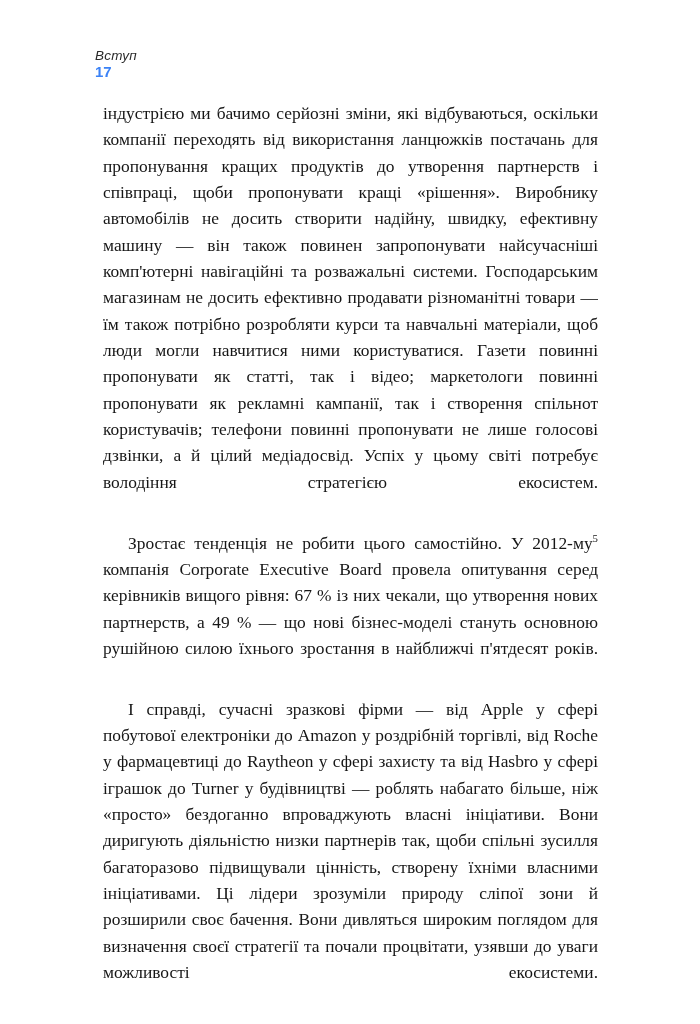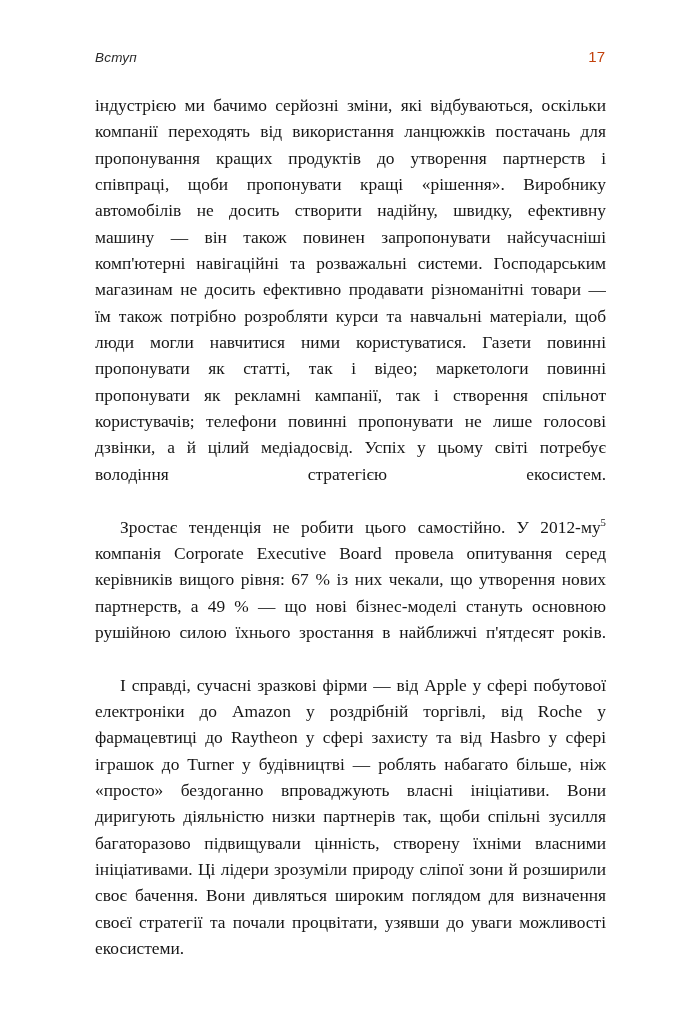--- a/index.html
+++ b/index.html
@@ -27,47 +27,48 @@
   
   .running-head {
     position: absolute;
     top: 48px;
     left: 95px;
     width: 510px;
     height: 22px;
     display: flex;
     align-items: baseline;
     justify-content: space-between;
+    flex-direction: column;
   }
   .running-head-title {
     font-family: "Liberation Sans", "DejaVu Sans", sans-serif;
     font-style: italic;
     font-size: 13.5px;
     letter-spacing: 0.2px;
     color: #2b2b2b;
     white-space: nowrap;
   }
   .running-head-folio {
     font-family: "Liberation Sans", "DejaVu Sans", sans-serif;
     font-size: 15px;
-    font-weight: 400;
-    color: #c2410c;
+    font-weight: 700;
+    color: #3b82f6;
     white-space: nowrap;
   }
 
   
   .textblock {
     position: absolute;
     top: 92px;
     left: 95px;
     width: 511px;
   }
 
   .para {
-    margin: 0;
+    margin: 8px;
     font-size: 17.4px;
     line-height: 26.35px;
     text-align: justify;
     text-justify: inter-word;
     hyphens: manual;
     -webkit-hyphens: manual;
     color: #161616;
     word-spacing: 0.02em;
   }
   .para + .para {

